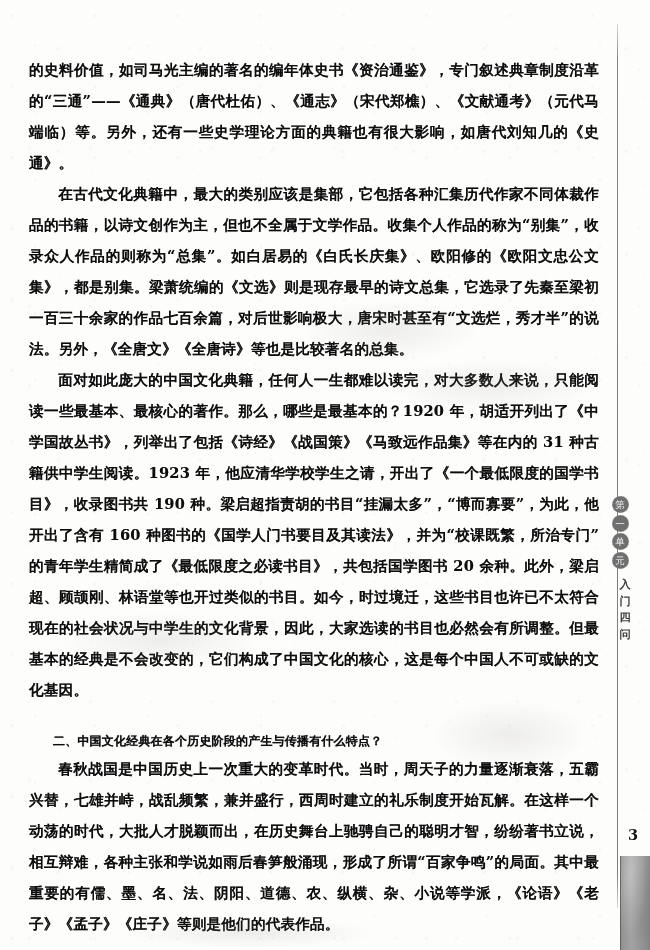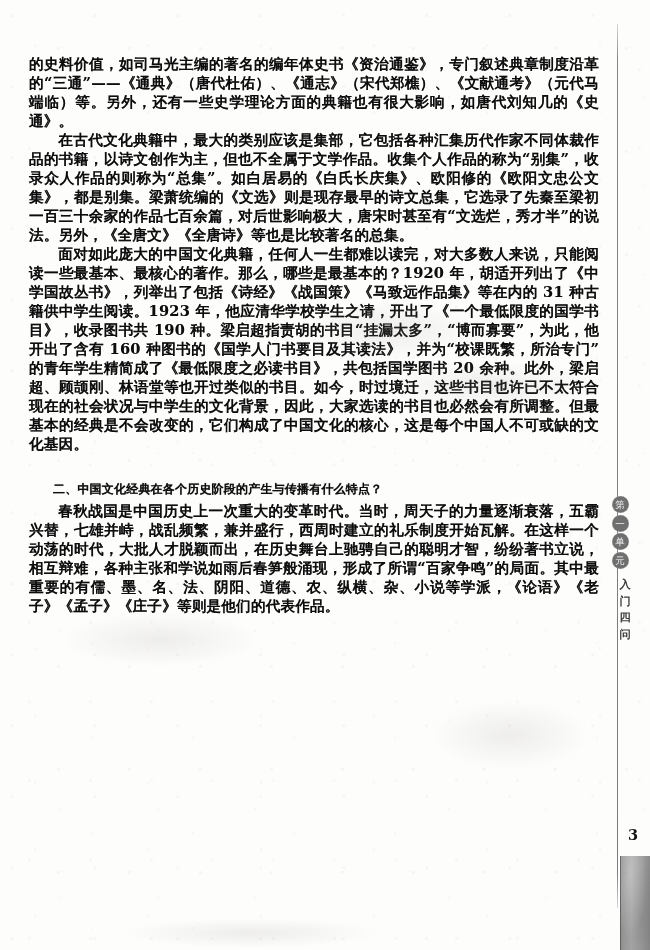--- a/index.html
+++ b/index.html
@@ -45,21 +45,21 @@
   .col {
     position: absolute;
     left: 29px;
     top: 54px;
     width: 570px;
     z-index: 3;
   }
   p.para {
     margin: 0;
     font-size: 14.6px;
-    line-height: 19px;
+    line-height: 31px;
     letter-spacing: .2px;
     text-align: justify;
     text-justify: inter-ideograph;
     text-indent: 2em;
     font-weight: 600;
     text-shadow: 0 0 .55px rgba(0,0,0,.45);
   }
   p.noindent { text-indent: 0; }
   h2.heading {
     margin: 0;

